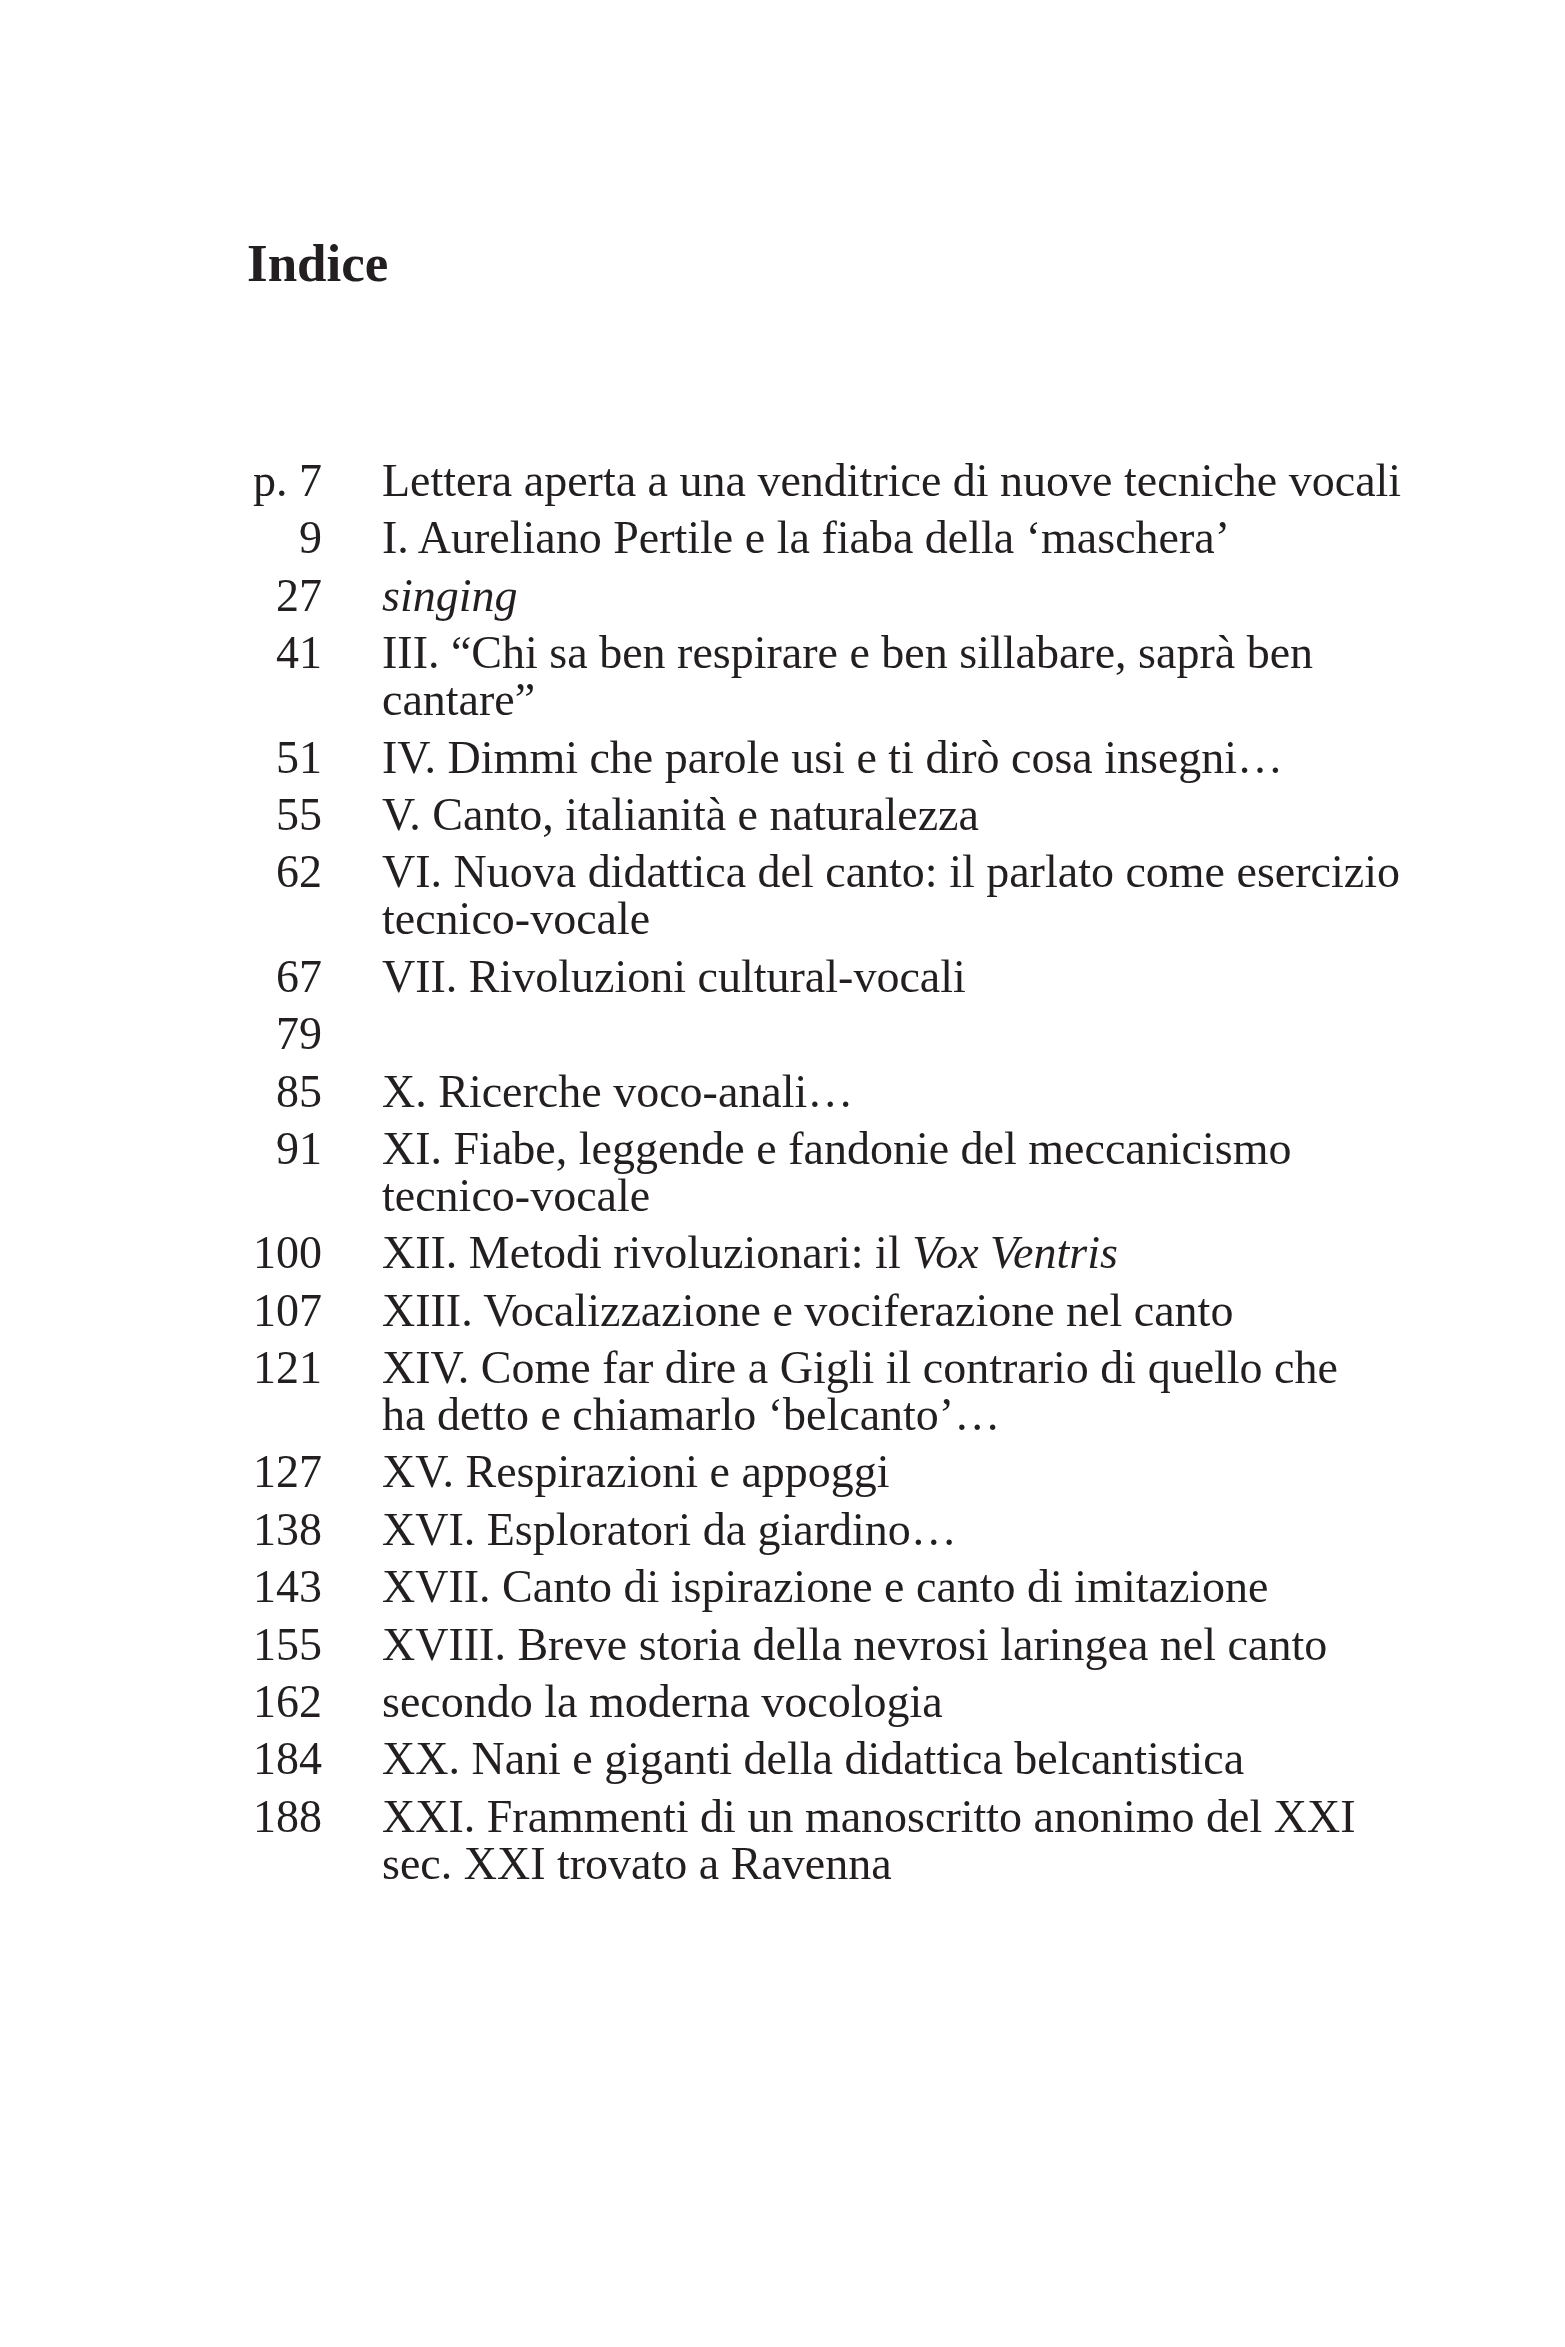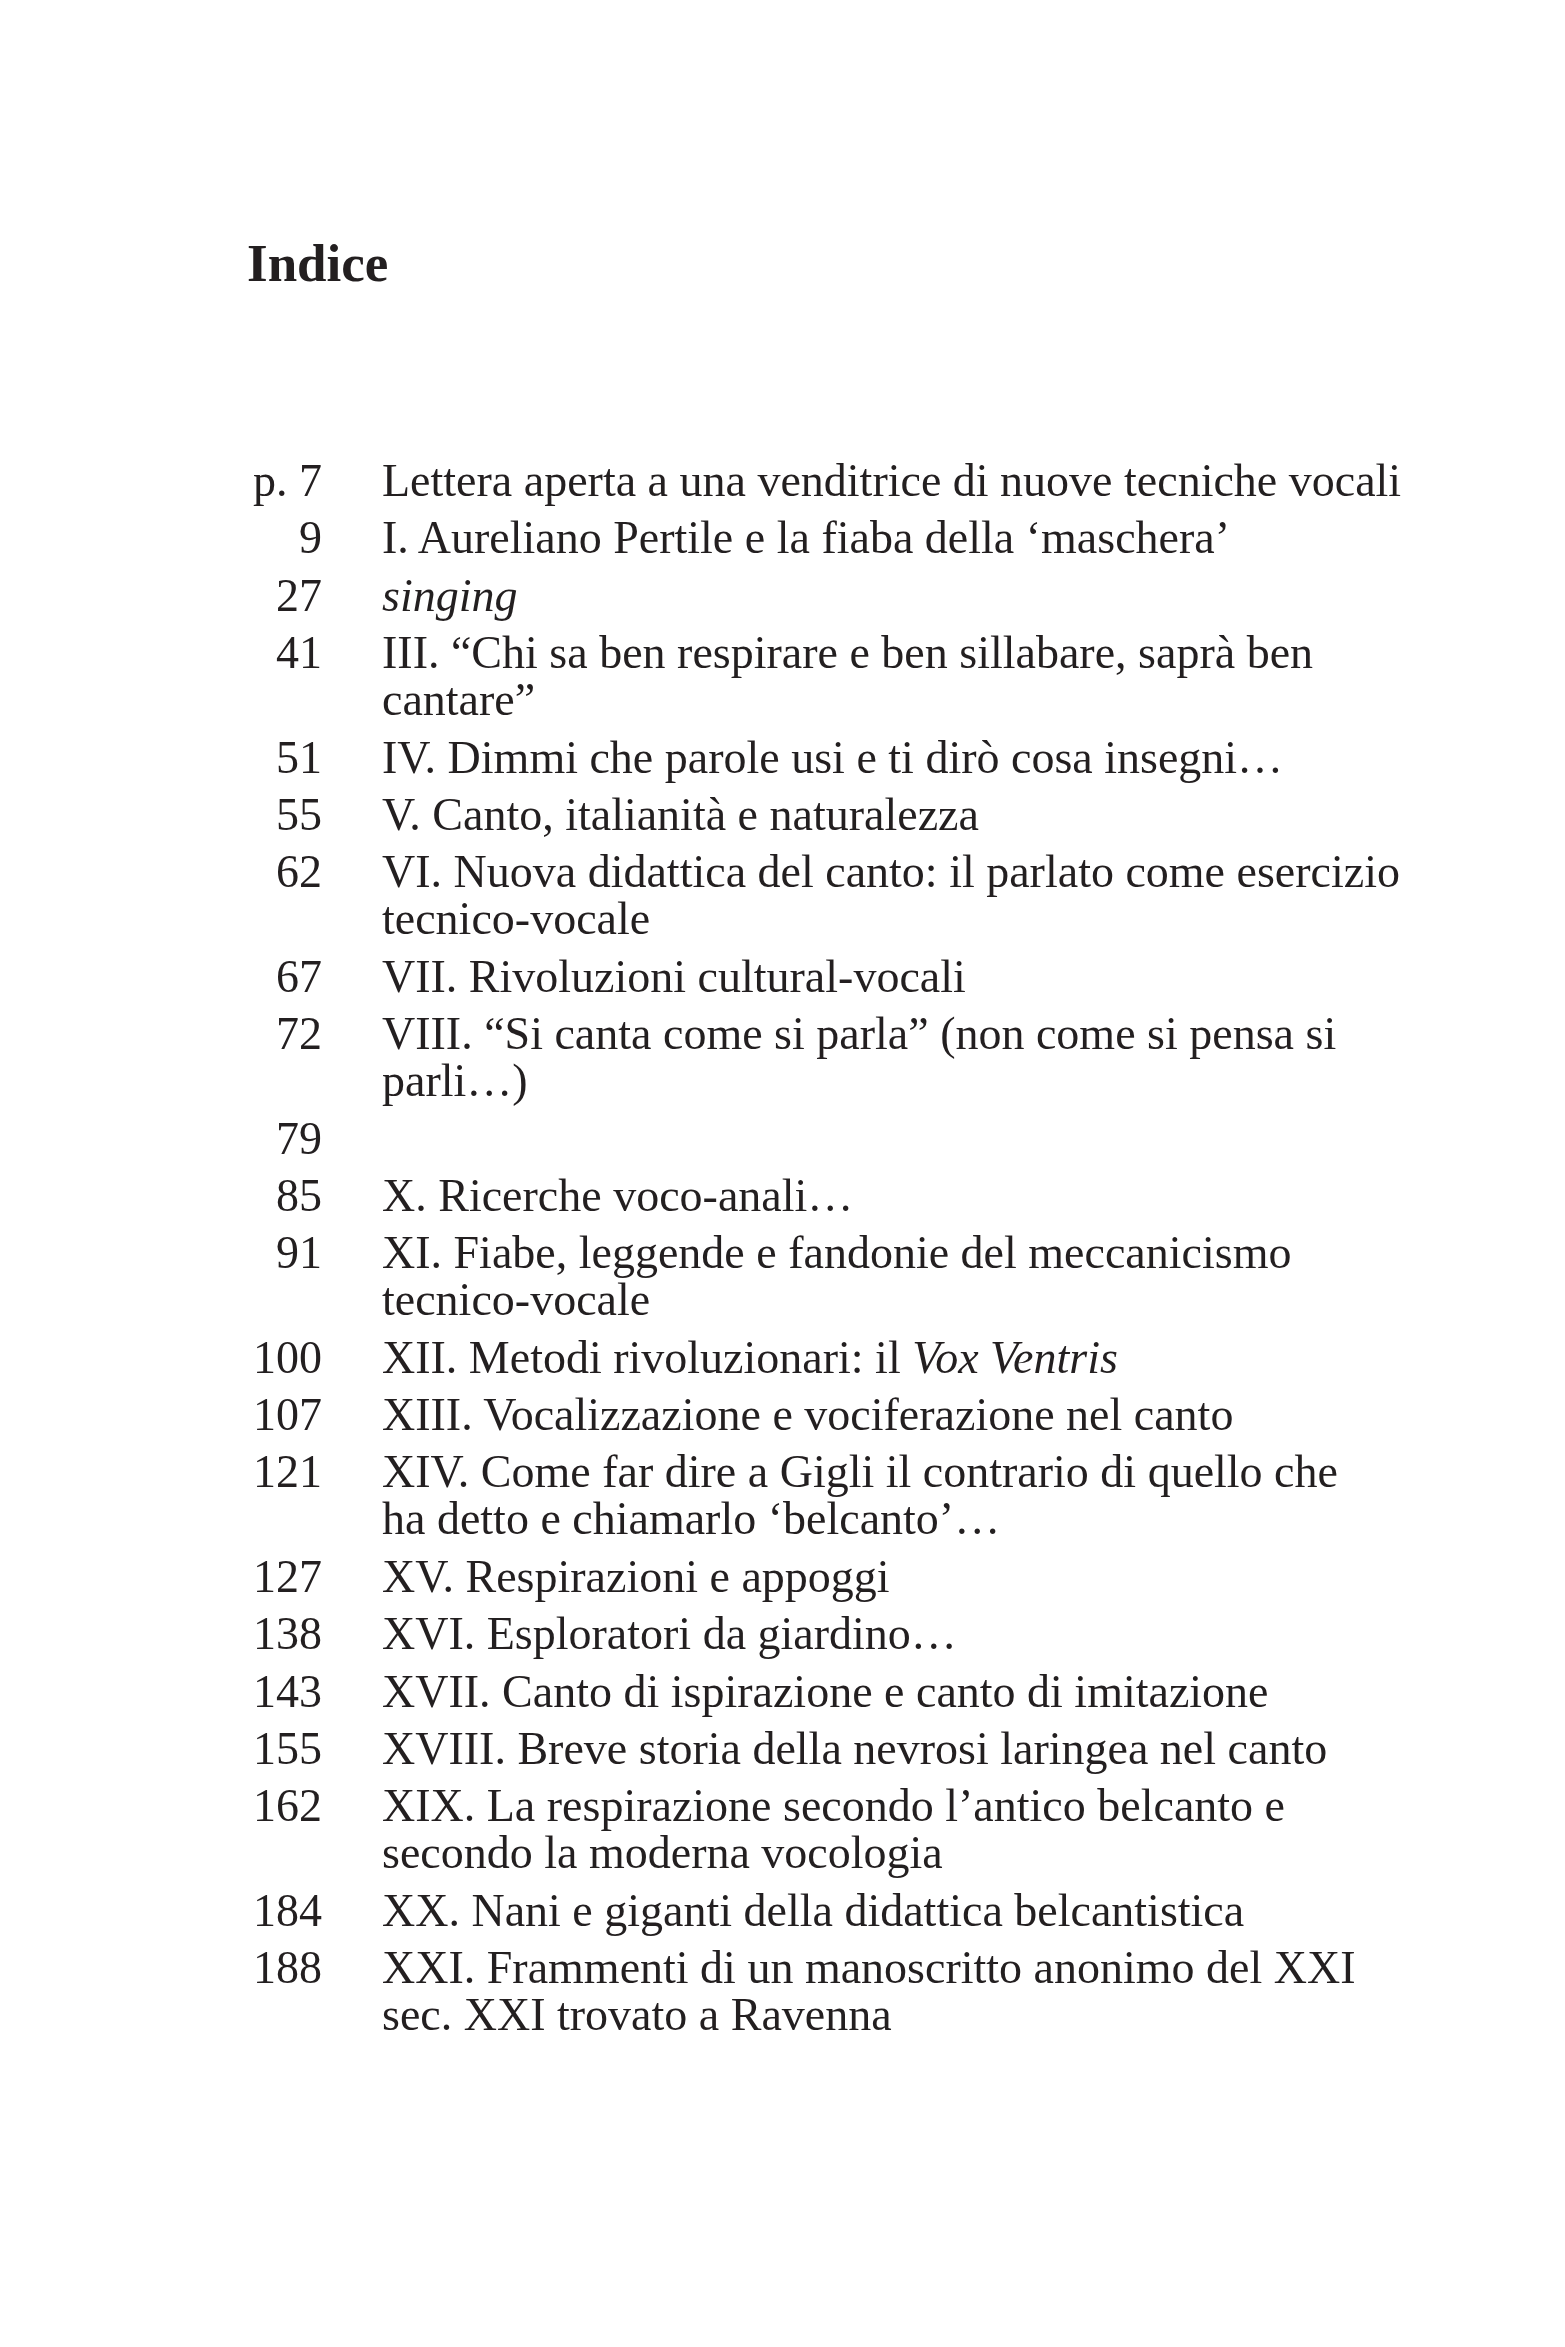--- a/index.html
+++ b/index.html
@@ -111,27 +111,20 @@
         <span class="toc-line"><span>tecnico-vocale</span></span>
       </span>
   </li>
     <li class="toc-entry">
     <span class="toc-page">67</span>
     <span class="toc-title">
         <span class="toc-line"><span>VII. Rivoluzioni cultural-vocali</span></span>
       </span>
   </li>
     <li class="toc-entry">
-    <span class="toc-page">72</span>
-    <span class="toc-title">
-        <span class="toc-line"><span>VIII. “Si canta come si parla” (non come si pensa si</span></span>
-        <span class="toc-line"><span>parli…)</span></span>
-      </span>
-  </li>
-    <li class="toc-entry">
     <span class="toc-page">79</span>
   </li>
     <li class="toc-entry">
     <span class="toc-page">85</span>
     <span class="toc-title">
         <span class="toc-line"><span>X. Ricerche voco-anali…</span></span>
       </span>
   </li>
     <li class="toc-entry">
     <span class="toc-page">91</span>
@@ -179,21 +172,20 @@
   </li>
     <li class="toc-entry">
     <span class="toc-page">155</span>
     <span class="toc-title">
         <span class="toc-line"><span>XVIII. Breve storia della nevrosi laringea nel canto</span></span>
       </span>
   </li>
     <li class="toc-entry">
     <span class="toc-page">162</span>
     <span class="toc-title">
-        <span class="toc-line"><span>XIX. La respirazione secondo l’antico belcanto e</span></span>
         <span class="toc-line"><span>secondo la moderna vocologia</span></span>
       </span>
   </li>
     <li class="toc-entry">
     <span class="toc-page">184</span>
     <span class="toc-title">
         <span class="toc-line"><span>XX. Nani e giganti della didattica belcantistica</span></span>
       </span>
   </li>
     <li class="toc-entry">

